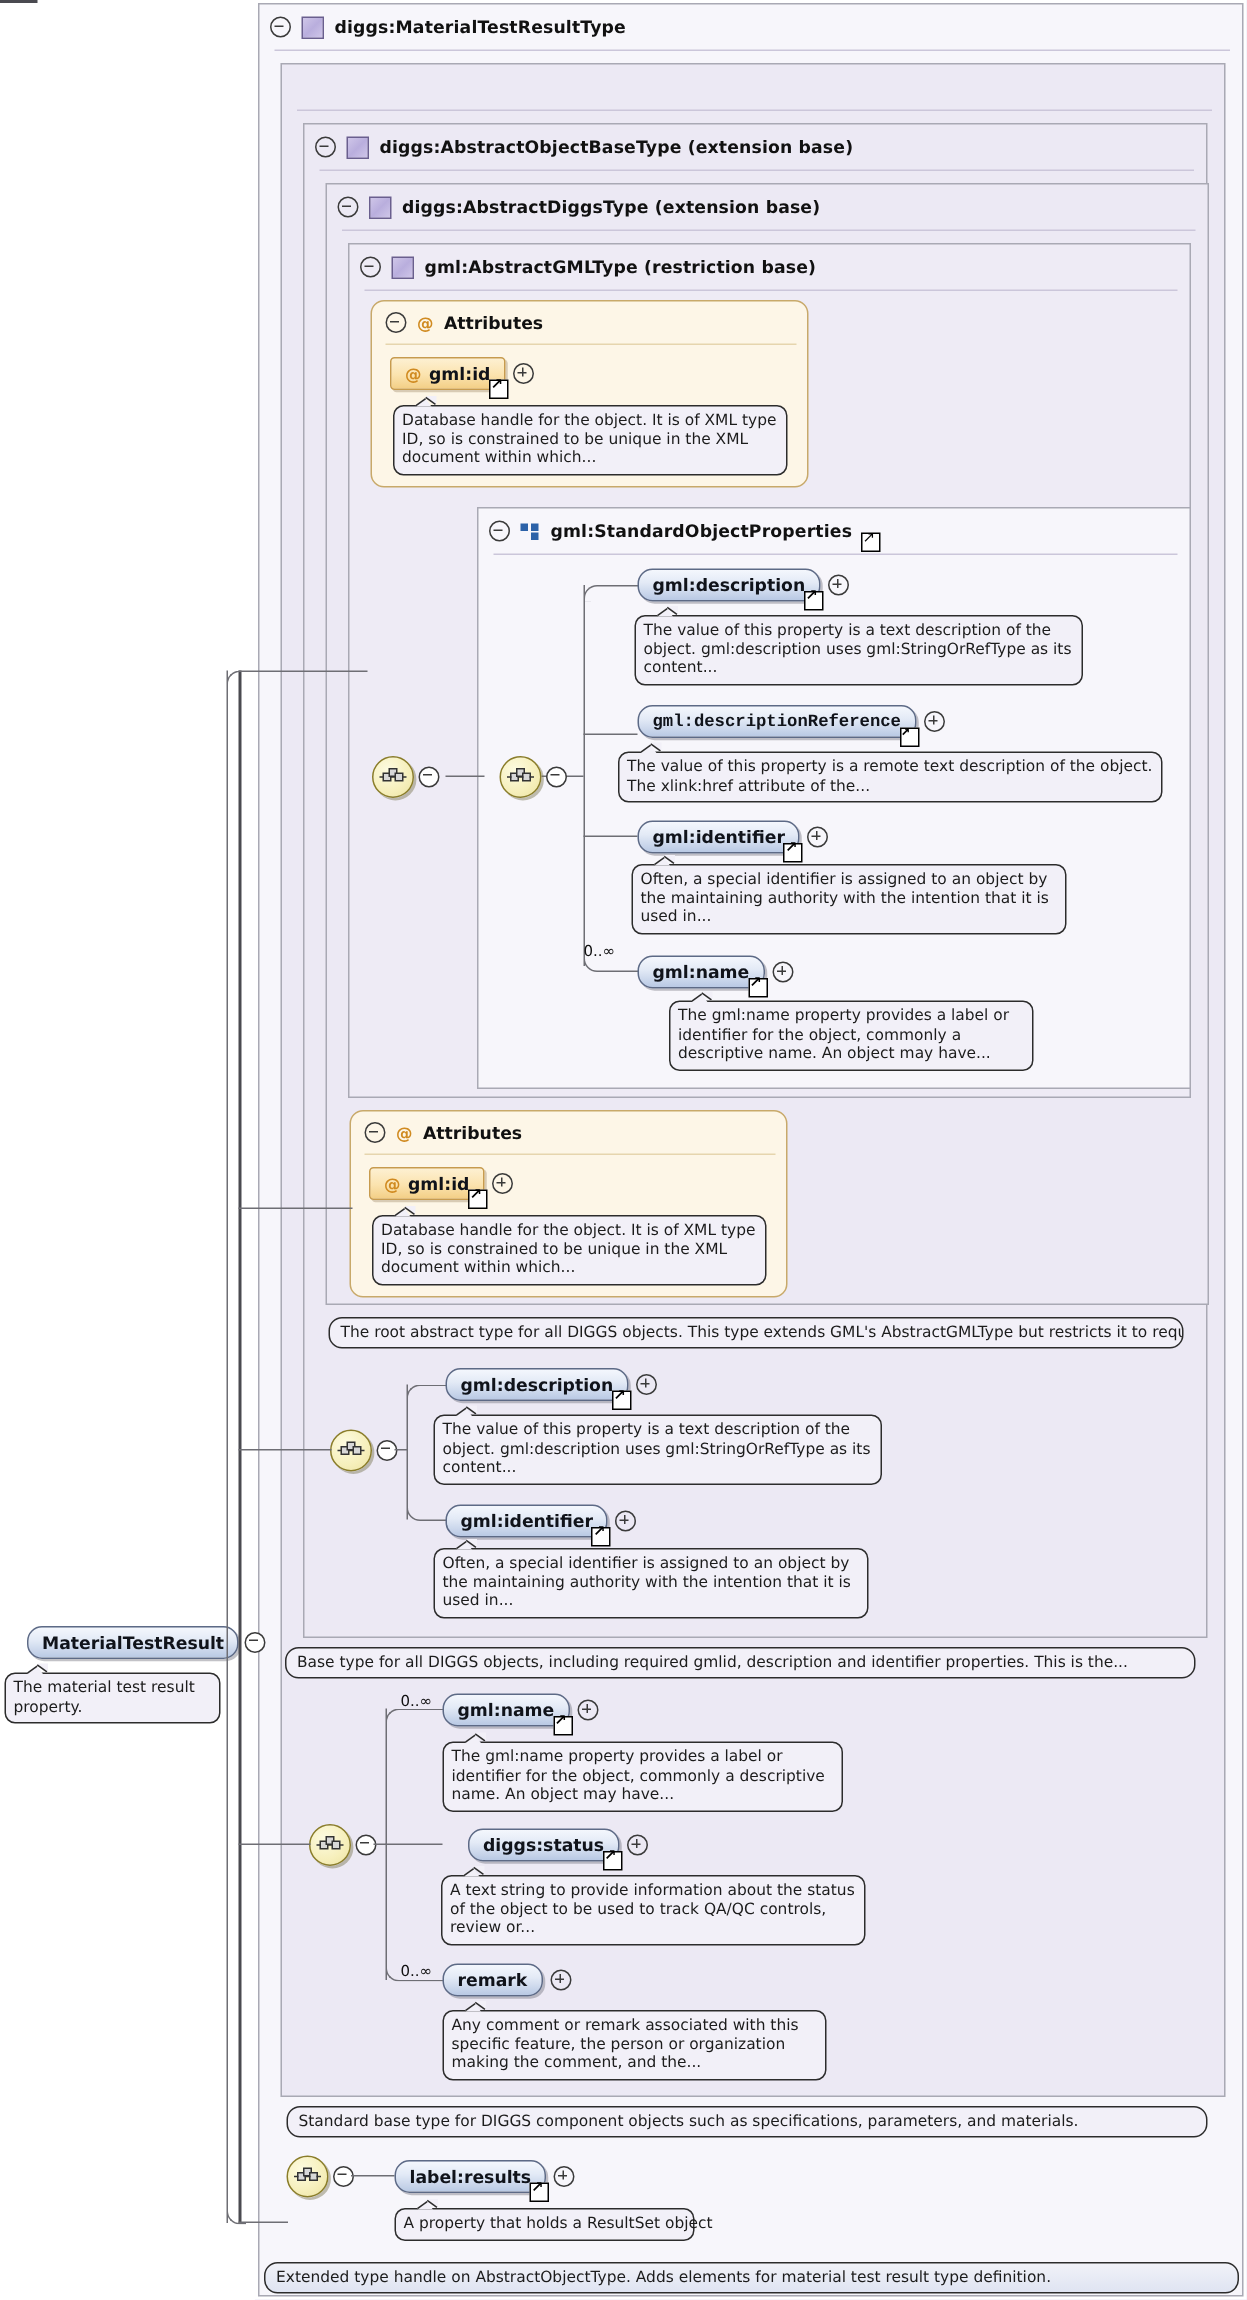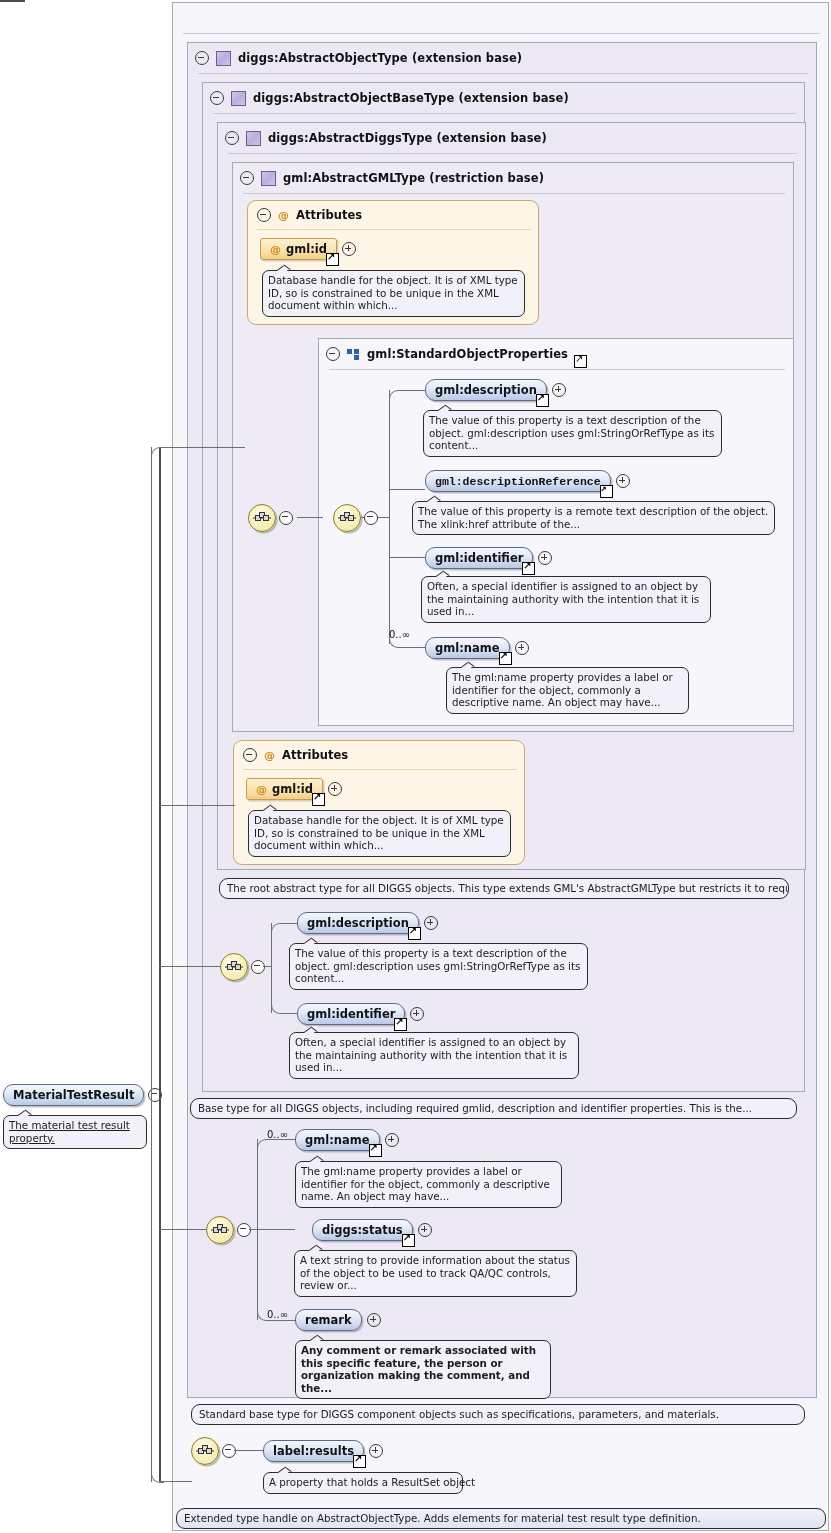--- a/index.html
+++ b/index.html
@@ -84,29 +84,29 @@
          border-top-left-radius:9px;background:transparent;}
   .elbow.bl{border:1px solid #6e6e74;border-right:none;border-top:none;
          border-bottom-left-radius:9px;border-top-left-radius:0;}
   .mult{position:absolute;font-size:10px;color:#111;}
   .vbar{position:absolute;width:2px;background:#4a4a50;}
 </style>
 </head>
 <body>
 
 <div class="typebox" style="left:172px;top:2px;width:657px;height:1529px;background:#f7f6fb;">
+  <div class="hdr" style="top:2px;">
+    <span class="minus"></span>
+    <span class="typeicon"></span>
+    <span class="lbl">diggs:MaterialTestResultType</span>
+  </div>
   <div class="rule" style="left:10px;top:30px;width:637px;"></div>
 </div>
 
 <div class="typebox" style="left:187px;top:42px;width:630px;height:1356px;">
-  <div class="hdr" style="top:2px;">
-    <span class="minus"></span>
-    <span class="typeicon"></span>
-    <span class="lbl">diggs:AbstractObjectType (extension base)</span>
-  </div>
   <div class="rule" style="left:10px;top:30px;width:610px;"></div>
 </div>
 
 <div class="typebox" style="left:202px;top:82px;width:603px;height:1010px;">
   <div class="hdr" style="top:2px;">
     <span class="minus"></span>
     <span class="typeicon"></span>
     <span class="lbl">diggs:AbstractObjectBaseType (extension base)</span>
   </div>
   <div class="rule" style="left:10px;top:30px;width:583px;"></div>
@@ -340,21 +340,21 @@
   <span class="tip"></span><span>A text string to provide information about the status of the object to be used to track QA/QC controls, review or...</span>
 </div>
 
 <span class="mult" style="left:267px;top:1309px;">0..∞</span>
 <div class="node" style="left:295px;top:1309px;">
   <span class="pill">
     <span>remark</span>
   </span>
   <span class="plus"></span>
 </div>
-<div class="ann" style="left:295px;top:1340px;width:256px;font-weight:bold;">
+<div class="ann" style="left:295px;top:1340px;width:256px;">
   <span class="tip"></span><span>Any comment or remark associated with this specific feature, the person or organization making the comment, and the...</span>
 </div>
 
 <div class="ann wide" style="left:191px;top:1404px;width:614px;white-space:nowrap;overflow:hidden;">
   <span class="tip"></span><span>Standard base type for DIGGS component objects such as specifications, parameters, and materials.</span>
 </div>
 
 <div class="seq" style="left:191px;top:1437px;">
   <svg width="20" height="20" viewBox="0 0 20 20">
     <rect x="3.5" y="7.5" width="5" height="5" fill="#d8d8d8" stroke="#333"></rect>
@@ -374,27 +374,27 @@
   <span class="plus"></span>
 </div>
 <div class="ann" style="left:263px;top:1472px;width:200px;white-space:nowrap;">
   <span class="tip"></span><span>A property that holds a ResultSet object</span>
 </div>
 
 <div class="ann wide blu" style="left:176px;top:1508px;width:650px;white-space:nowrap;overflow:hidden;">
   <span class="tip"></span><span>Extended type handle on AbstractObjectType. Adds elements for material test result type definition.</span>
 </div>
 
-<div class="node" style="left:3px;top:1084px;">
+<div class="node" style="left:18px;top:1084px;">
   <span class="pill">
     <span>MaterialTestResult</span>
   </span>
   <span class="seqminus" style="position:relative;left:4px;top:0;"></span>
 </div>
-<div class="ann" style="left:3px;top:1115px;width:144px;text-decoration:underline;">
+<div class="ann" style="left:3px;top:1115px;width:144px;">
   <span class="tip"></span><span>The material test result property.</span>
 </div>
 
 <div class="lnt" style="left:136px;top:1093px;width:25px;"></div>
 <div class="vbar" style="left:159px;top:447px;height:1035px;"></div>
 <div class="ln lnh" style="left:159px;top:447px;width:86px;"></div>
 <div class="ln lnh" style="left:159px;top:805px;width:76px;"></div>
 <div class="ln lnh" style="left:159px;top:966px;width:62px;"></div>
 <div class="ln lnh" style="left:159px;top:1229px;width:48px;"></div>
 <div class="ln lnh" style="left:159px;top:1481px;width:33px;"></div>

